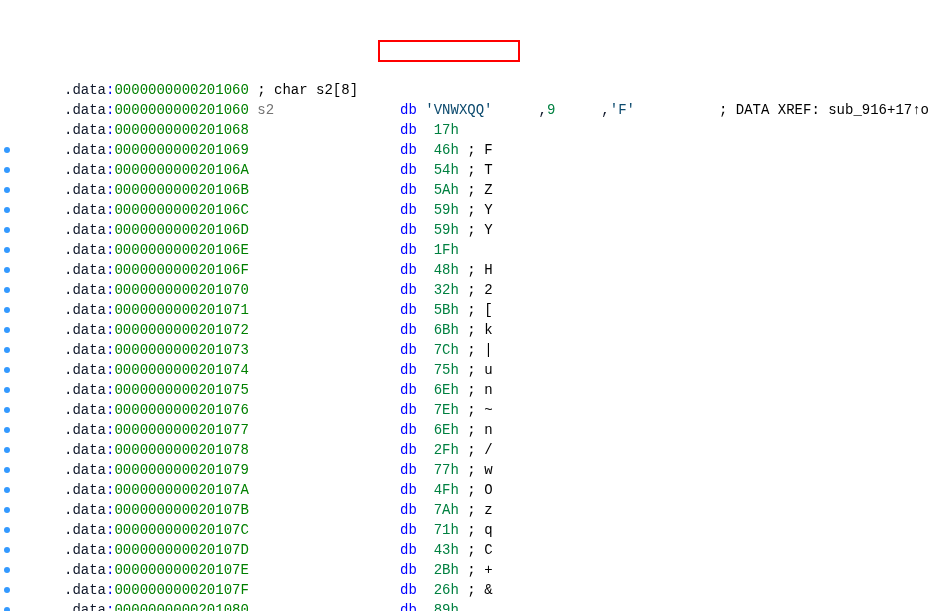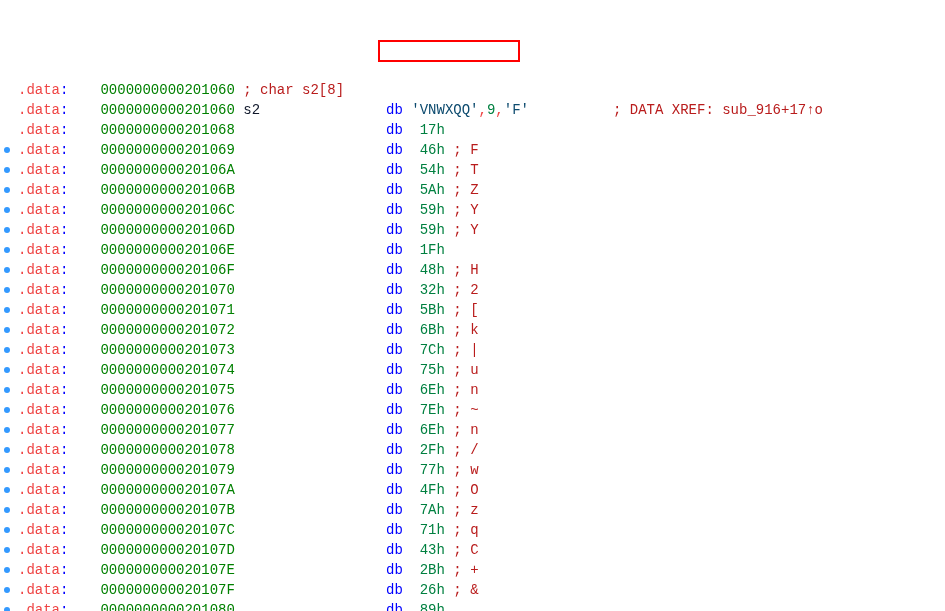--- a/index.html
+++ b/index.html
@@ -27,40 +27,40 @@
     .gutter-dot {
       position: absolute;
       left: -14px;
       width: 6px;
       height: 6px;
       border-radius: 50%;
       background: #3399ff;
       top: 7px;
     }
     .segment {
-      color: #ef4444;
+      color: #0f172a;
+      margin-left: 46px;
     }
     .dir {
       color: #0000ff;
     }
     .addr {
       color: #008000;
-      margin-left: 32px;
     }
     .var {
-      color: #0f172a;
+      color: #737373;
     }
     .str {
       color: #0c4a6e;
     }
     .num {
       color: #008040;
     }
     .comment {
-      color: #b91c1c;
+      color: #000000;
     }
     .highlight-box {
       position: absolute;
       border: 2px solid #ff0000;
       pointer-events: none;
       z-index: 10;
     }
   </style>
 </head>
 <body>

